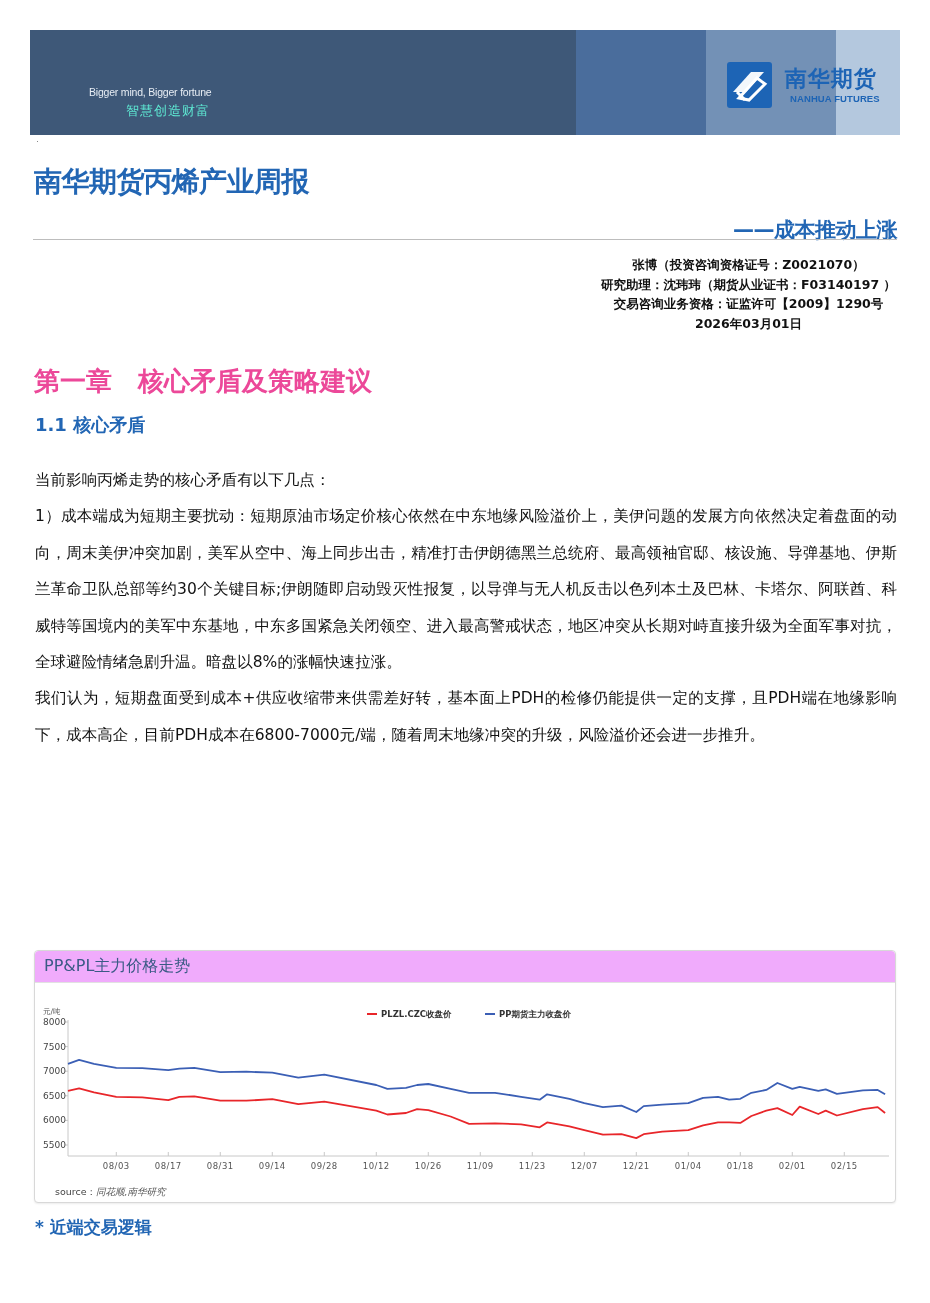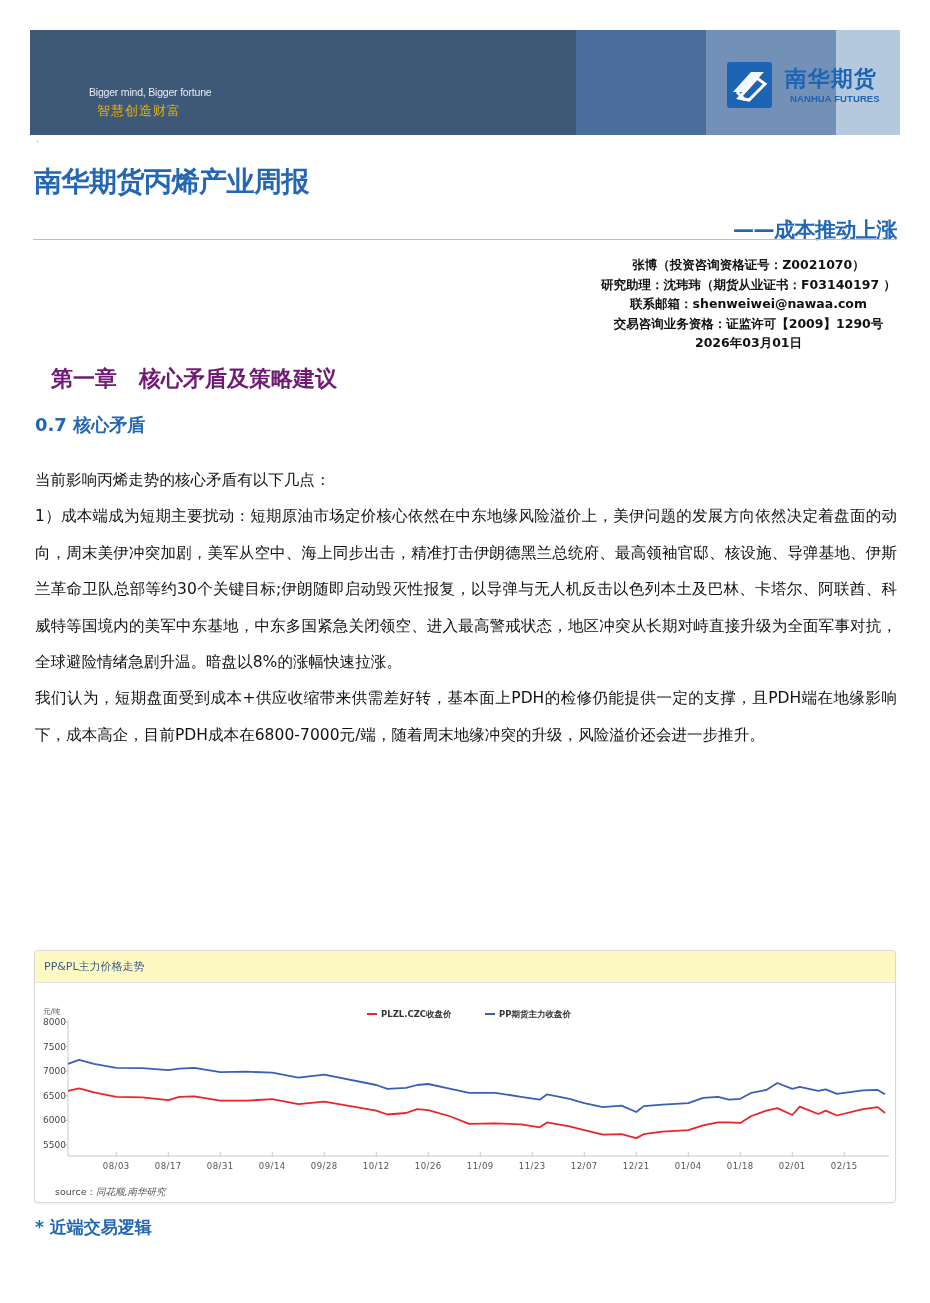--- a/index.html
+++ b/index.html
@@ -6,48 +6,48 @@
   html, body { width: 930px; height: 1303px; background: #ffffff; overflow: hidden; }
   body { position: relative; font-family: "DejaVu Sans", "Liberation Sans", sans-serif; color: #1a1a1a; }
 
   
   .banner { position: absolute; left: 30px; top: 30px; width: 870px; height: 105px; display: flex; }
   .banner .seg1 { width: 546px; background: #3e5878; position: relative; }
   .banner .seg2 { width: 130px; background: #4a6d9c; }
   .banner .seg3 { width: 130px; background: #7391b6; }
   .banner .seg4 { width: 64px; background: #b4c8de; }
   .slogan-en { position: absolute; left: 59px; top: 56px; font-family: "Liberation Sans", sans-serif; font-size: 10.5px; color: #e8eef5; letter-spacing: -0.2px; }
-  .slogan-cn { position: absolute; left: 67px; top: 72px; font-size: 13px; color: #eab308; letter-spacing: 1px; }
+  .slogan-cn { position: absolute; left: 96px; top: 72px; font-size: 13px; color: #5eead4; letter-spacing: 1px; }
   .logo { position: absolute; left: 727px; top: 62px; display: flex; align-items: center; text-align: center; }
   .logo-mark { width: 45px; height: 46px; background: #1d64b5; border-radius: 3px; position: relative; overflow: hidden; }
   .logo-text { margin-left: 10px; display: flex; flex-direction: column; }
   .logo-cn { font-size: 22px; font-weight: bold; color: #1d64b5; letter-spacing: 1px; line-height: 24px; }
   .logo-en { font-family: "Liberation Sans", sans-serif; font-size: 9.5px; font-weight: bold; color: #1d64b5; letter-spacing: 0.1px; margin-top: 2px; padding-left: 8px; }
 
   .tiny-dot { position: absolute; left: 37px; top: 141px; width: 1px; height: 1px; background: #888; }
 
   
   .title { position: absolute; left: 34px; top: 163px; font-size: 28px; font-weight: bold; color: #2266b4; letter-spacing: -0.5px; text-align: center; }
   .subtitle { position: absolute; right: 33px; top: 200px; font-size: 21px; font-weight: bold; color: #2266b4; letter-spacing: -0.5px; margin-top: 16px; }
   .title-rule { position: absolute; left: 33px; top: 239px; width: 864px; height: 1px; background: #bdbdbd; }
 
   
   .authors { position: absolute; right: 34px; top: 255px; text-align: center; font-size: 12.5px; font-weight: bold; line-height: 19.5px; color: #111; }
 
   
-  .chapter { position: absolute; left: 51px; top: 364px; font-size: 22px; font-weight: bold; color: #701a75; }
+  .chapter { position: absolute; left: 34px; top: 364px; font-size: 26px; font-weight: bold; color: #ec4899; }
   .section { position: absolute; left: 35px; top: 413px; font-size: 18px; font-weight: bold; color: #2266b4; }
 
   
   .body-text { position: absolute; left: 35px; top: 462px; width: 862px; font-size: 15.5px; line-height: 36.4px; color: #111; text-align: justify; letter-spacing: 0.05px; }
   .body-text p { margin: 0; }
 
   
   .chart-card { position: absolute; left: 34px; top: 950px; width: 862px; height: 253px; border: 1px solid #d8d8d8; border-radius: 4px; background: #fff; box-shadow: 0 1px 2px rgba(0,0,0,0.08); }
-  .chart-header { height: 32px; background: #fef9c3; border-bottom: 1px solid #e2e2e2; padding-left: 9px; display: flex; align-items: center; font-size: 11px; color: #3a5a85; border-radius: 4px 4px 0 0; }
+  .chart-header { height: 32px; background: #f0abfc; border-bottom: 1px solid #e2e2e2; padding-left: 9px; display: flex; align-items: center; font-size: 16px; color: #3a5a85; border-radius: 4px 4px 0 0; }
   .chart-svg { position: absolute; left: 0; top: 0; }
   .source { position: absolute; left: 20px; top: 235px; font-size: 9.5px; color: #444; }
   .source i { font-style: italic; color: #555; }
 
   .near-logic { position: absolute; left: 35px; top: 1216px; font-size: 17px; font-weight: bold; color: #2266b4; }
 </style>
 </head>
 <body>
 
 <div class="banner">
@@ -74,27 +74,26 @@
 </div>
 <div class="tiny-dot"></div>
 
 <div class="title">南华期货丙烯产业周报</div>
 <div class="subtitle">——成本推动上涨</div>
 <div class="title-rule"></div>
 
 <div class="authors">
   <div>张博（投资咨询资格证号：Z0021070）</div>
   <div>研究助理：沈玮玮（期货从业证书：F03140197 ）</div>
-  <div>联系邮箱：shenweiwei@nawaa.com</div>
   <div>交易咨询业务资格：证监许可【2009】1290号</div>
   <div>2026年03月01日</div>
 </div>
 
 <div class="chapter">第一章　核心矛盾及策略建议</div>
-<div class="section">0.7 核心矛盾</div>
+<div class="section">1.1 核心矛盾</div>
 
 <div class="body-text">
   <p>当前影响丙烯走势的核心矛盾有以下几点：</p>
   <p>1）成本端成为短期主要扰动：短期原油市场定价核心依然在中东地缘风险溢价上，美伊问题的发展方向依然决定着盘面的动向，周末美伊冲突加剧，美军从空中、海上同步出击，精准打击伊朗德黑兰总统府、最高领袖官邸、核设施、导弹基地、伊斯兰革命卫队总部等约30个关键目标;伊朗随即启动毁灭性报复，以导弹与无人机反击以色列本土及巴林、卡塔尔、阿联酋、科威特等国境内的美军中东基地，中东多国紧急关闭领空、进入最高警戒状态，地区冲突从长期对峙直接升级为全面军事对抗，全球避险情绪急剧升温。暗盘以8%的涨幅快速拉涨。</p>
   <p>我们认为，短期盘面受到成本+供应收缩带来供需差好转，基本面上PDH的检修仍能提供一定的支撑，且PDH端在地缘影响下，成本高企，目前PDH成本在6800-7000元/端，随着周末地缘冲突的升级，风险溢价还会进一步推升。</p>
 </div>
 
 <div class="chart-card">
   <div class="chart-header">PP&amp;PL主力价格走势</div>
   <svg class="chart-svg" id="chart-svg" width="862" height="253" viewBox="0 0 862 253">

